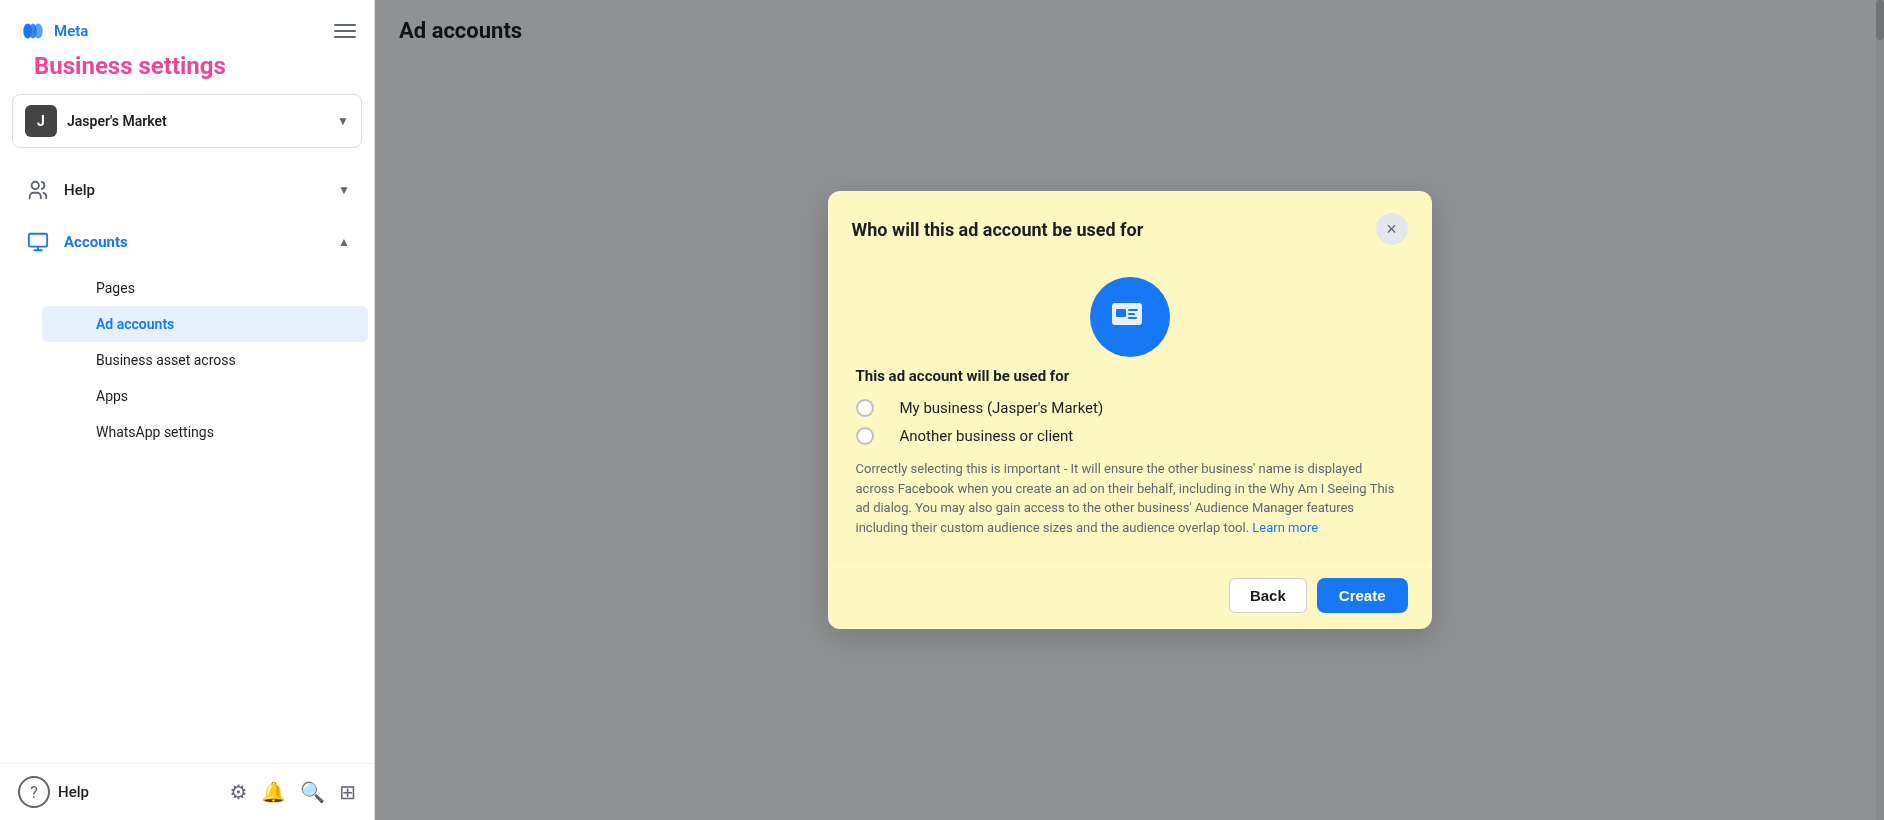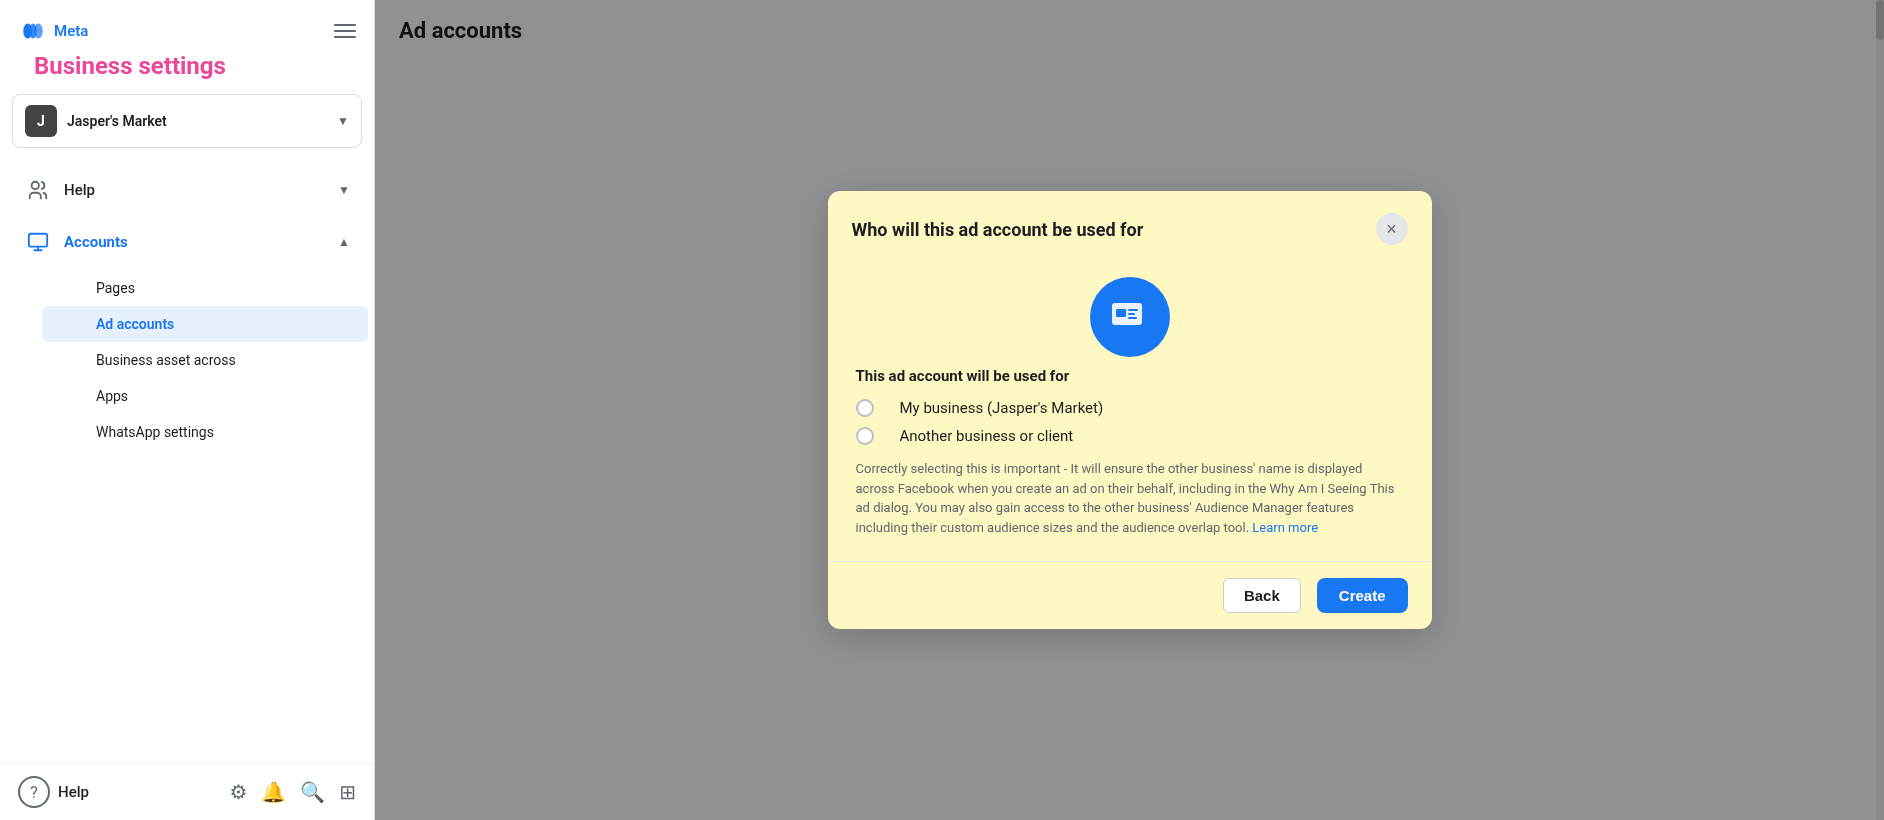--- a/index.html
+++ b/index.html
@@ -396,21 +396,21 @@
 
     .learn-more-link {
       color: #1877f2;
       text-decoration: none;
     }
 
     .dialog-footer {
       padding: 16px 24px;
       display: flex;
       justify-content: flex-end;
-      gap: 16px;
+      gap: 10px;
       border-top: 1px solid #eee;
     }
 
     .btn-back {
       background: #fff;
       color: #1c1e21;
       border: 1px solid #ccc;
       border-radius: 6px;
       padding: 8px 20px;
       font-size: 15px;

